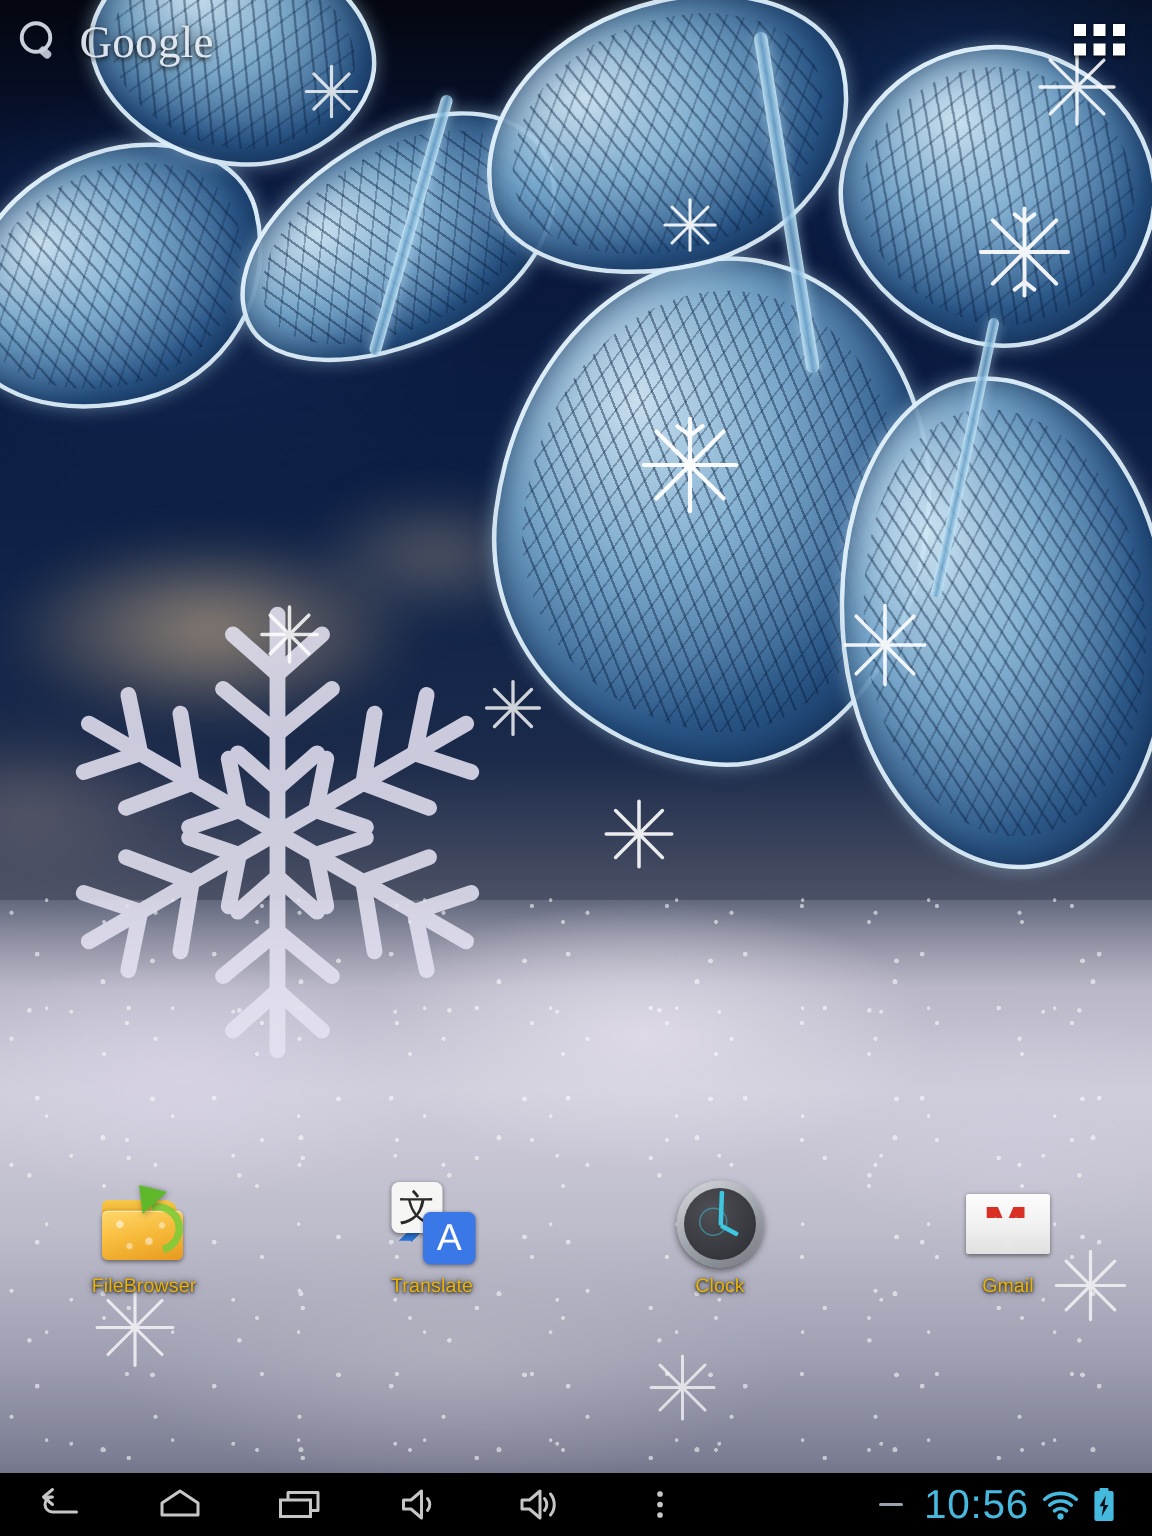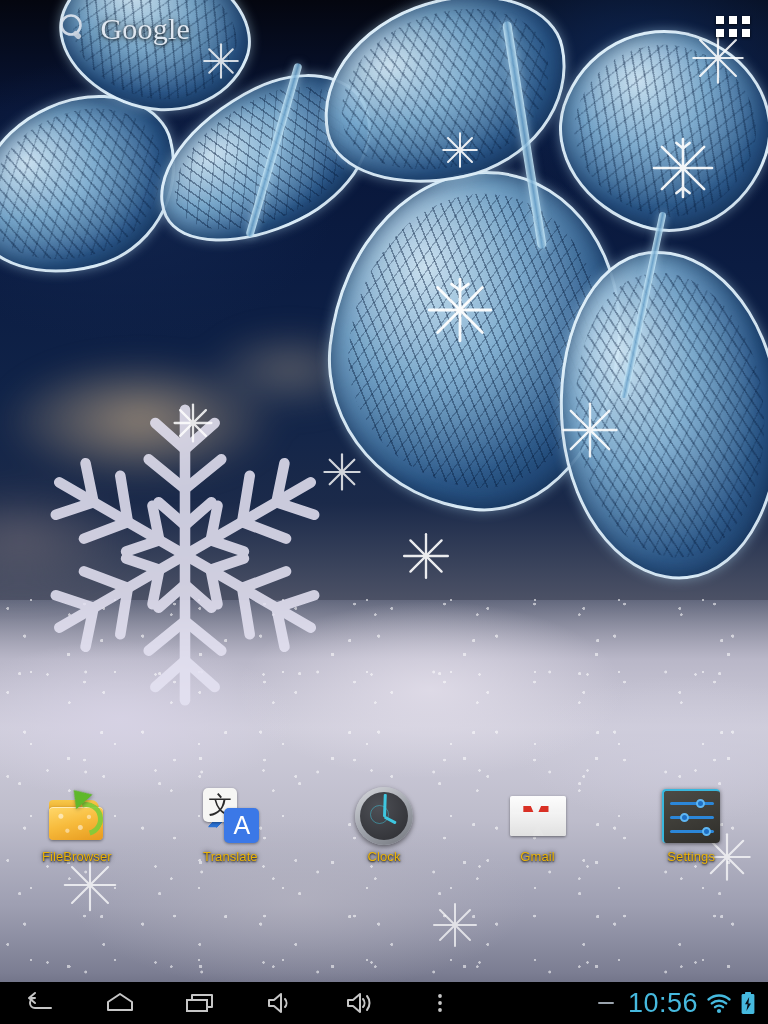--- a/index.html
+++ b/index.html
@@ -95,21 +95,20 @@
     box-shadow:0 0 8px rgba(190,226,248,.5);
     border-radius:6px;
   }
 
   
   #search-widget {
     position:absolute; left:10px; top:6px;
     width:180px; height:46px;
     display:flex; align-items:center; gap:9px;
     cursor:pointer;
-    justify-content:flex-end;
   }
   #search-widget .mag { flex:0 0 auto; }
   #search-widget .glogo {
     font-family:"Liberation Serif", serif;
     font-size:30px;
     line-height:1;
     color:#e8eef6;
     letter-spacing:.2px;
     text-shadow:0 1px 3px rgba(0,0,0,.85), 0 0 10px rgba(0,0,0,.6);
     opacity:.92;
@@ -318,21 +317,21 @@
     display:flex; align-items:center;
   }
   .nav-btn {
     width:80px; height:42px;
     display:flex; align-items:center; justify-content:center;
     cursor:pointer;
   }
   #nav-status {
     margin-left:auto;
     display:flex; align-items:center; gap:8px;
-    padding-right:12px; height:42px;
+    padding-right:24px; height:42px;
   }
   #status-dash {
     width:16px; height:2px; background:#9aa3ad; border-radius:1px;
     margin-right:6px;
   }
   #status-clock {
     font-size:27px; color:#46b9de; line-height:1;
     letter-spacing:.5px;
     font-family:"Liberation Sans", sans-serif;
   }
@@ -536,33 +535,20 @@
       <div class="app-icon">
         <div class="ic-gm-env">
           <div class="ic-gm-m">M</div>
           <div class="ic-gm-flapL"></div>
           <div class="ic-gm-flapR"></div>
         </div>
       </div>
       <div class="app-label">Gmail</div>
     </div>
 
-    <div class="app">
-      <div class="app-icon">
-        <div class="ic-set-box">
-          <div class="ic-set-row" style="top:11px; width:44px;"></div>
-          <div class="ic-set-knob" style="left:32px; top:8px;"></div>
-          <div class="ic-set-row" style="top:25px; width:44px;"></div>
-          <div class="ic-set-knob" style="left:16px; top:22px;"></div>
-          <div class="ic-set-row" style="top:39px; width:44px;"></div>
-          <div class="ic-set-knob" style="left:38px; top:36px;"></div>
-        </div>
-      </div>
-      <div class="app-label">Settings</div>
-    </div>
 
 
 
   </div>
 
   <div id="nav-bar">
 
     <div class="nav-btn">
       <svg width="30" height="24" viewBox="0 0 30 24">
         <path d="M26 17 H10 a5 5 0 0 1 0 -10 H6" fill="none" stroke="#c6c6c6" stroke-width="2" stroke-linecap="round" stroke-linejoin="round"></path>

